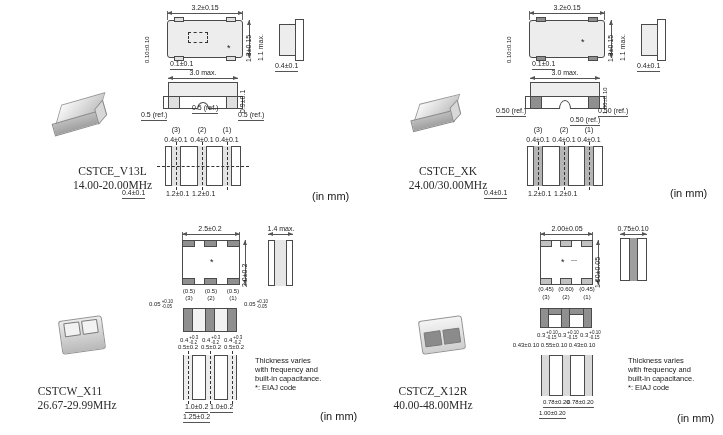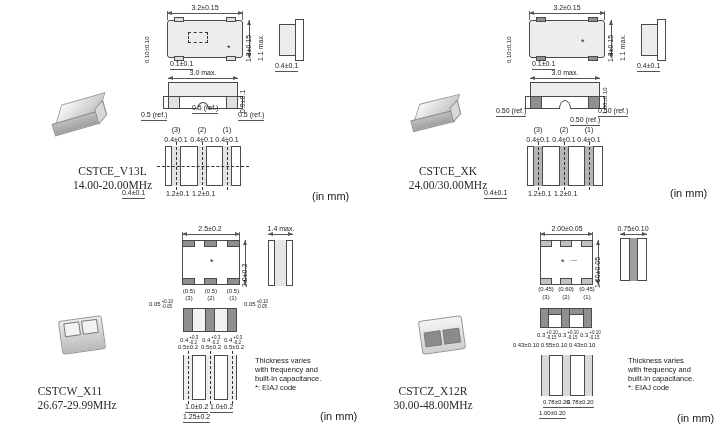--- a/index.html
+++ b/index.html
@@ -262,21 +262,21 @@
     <div>*: EIAJ code</div>
   </div>
   <div class="mm" style="left:320px;top:410px">(in mm)</div>
 
   <div class="photo" style="left:414px;top:312px;width:56px;height:46px;transform:rotate(-8deg)">
     <div class="ph-body" style="left:6px;top:6px;width:42px;height:32px;background:linear-gradient(#f4f4f4,#cfcfcf)"></div>
     <div class="ph-win" style="left:10px;top:18px;width:15px;height:13px;background:#8b8b8b"></div>
     <div class="ph-win" style="left:29px;top:18px;width:15px;height:13px;background:#8b8b8b"></div>
   </div>
   <div class="part" style="left:392px;top:385px;width:82px">CSTCZ_X12R</div>
-  <div class="part" style="left:381px;top:399px;width:104px">30.00-48.00MHz</div>
+  <div class="part" style="left:381px;top:399px;width:104px">40.00-48.00MHz</div>
 
   <div class="d dc" style="left:541px;top:225px;width:52px">2.00±0.05</div>
   <div class="ext" style="left:540px;top:232px;height:8px"></div>
   <div class="ext" style="left:592px;top:232px;height:8px"></div>
   <div class="dl" style="left:540px;top:234px;width:53px"></div>
   <div class="box" style="left:540px;top:240px;width:53px;height:45px"></div>
   <div class="pad mid" style="left:540px;top:240px;width:12px;height:7px"></div>
   <div class="pad mid" style="left:560px;top:240px;width:12px;height:7px"></div>
   <div class="pad mid" style="left:581px;top:240px;width:12px;height:7px"></div>
   <div class="pad mid" style="left:540px;top:278px;width:12px;height:7px"></div>

